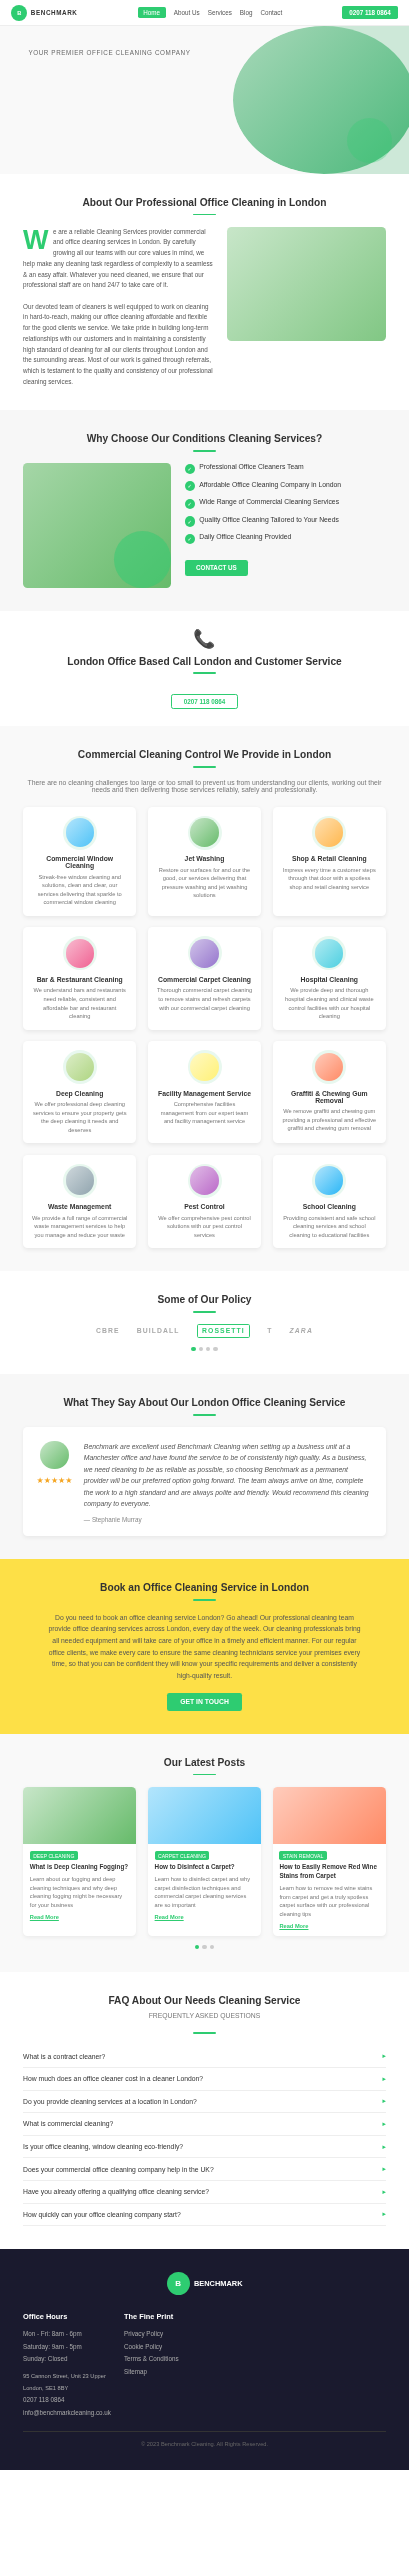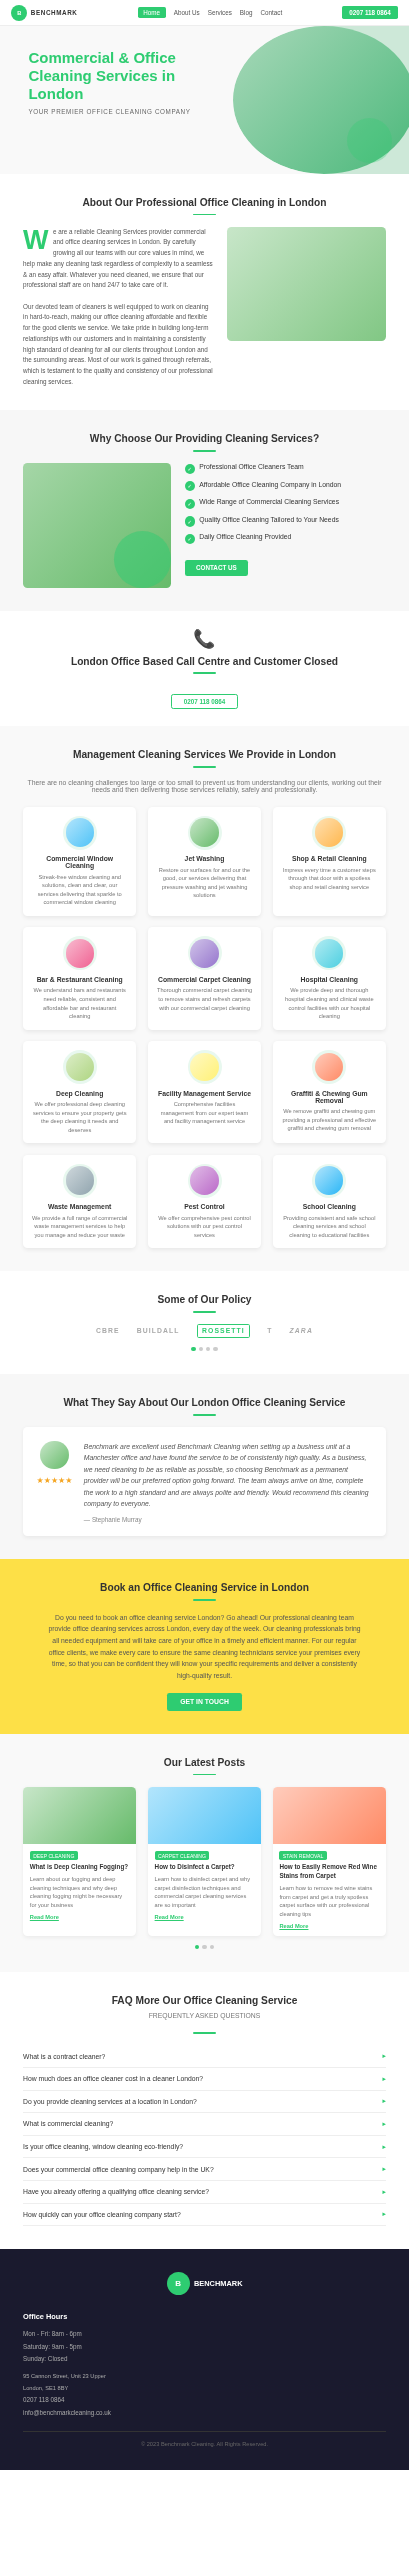--- a/index.html
+++ b/index.html
@@ -129,21 +129,20 @@
     <a href="#">About Us</a>
     <a href="#">Services</a>
     <a href="#">Blog</a>
     <a href="#">Contact</a>
   </nav>
   <span class="phone-btn">0207 118 0864</span>
 </header>
 
 <section class="hero">
   <div class="hero-content">
-    <h1 class="hero-title">Commercial &amp; Office Cleaning Services in London</h1>
     <p class="hero-subtitle">YOUR PREMIER OFFICE CLEANING COMPANY</p>
   </div>
   <div class="hero-img">
     <div class="hero-img-inner"></div>
   </div>
   <div class="hero-small-circle"></div>
 </section>
 
 <section class="about-section">
   <h2 class="section-title">About Our Professional Office Cleaning in London</h2>
@@ -151,21 +150,21 @@
   <div class="about-inner">
     <div style="flex:1; font-size:6.3px; color:#555; line-height:1.7;">
       <span class="about-letter">W</span>
       <span>e are a reliable Cleaning Services provider commercial and office cleaning services in London. By carefully growing all our teams with our core values in mind, we help make any cleaning task regardless of complexity to a seamless &amp; an easy affair. Whatever you need cleaned, we ensure that our professional staff are on hand 24/7 to take care of it.<br><br>Our devoted team of cleaners is well equipped to work on cleaning in hard-to-reach, making our office cleaning affordable and flexible for the good clients we service. We take pride in building long-term relationships with our customers and in maintaining a consistently high standard of cleaning for all our clients throughout London and the surrounding areas. Most of our work is gained through referrals, which is testament to the quality and consistency of our professional cleaning services.</span>
     </div>
     <div class="about-img"></div>
   </div>
 </section>
 
 <section class="why-section">
-  <h2 class="section-title">Why Choose Our Providing Cleaning Services?</h2>
+  <h2 class="section-title">Why Choose Our Conditions Cleaning Services?</h2>
   <div class="green-underline"></div>
   <div class="why-inner">
     <div class="why-img">
       <div class="why-img-overlay"></div>
     </div>
     <div style="flex:1;">
       <ul class="why-list">
         <li>
           <div class="why-icon">✓</div>
           <span>Professional Office Cleaners Team</span>
@@ -187,27 +186,27 @@
           <span>Daily Office Cleaning Provided</span>
         </li>
       </ul>
       <div class="contact-btn">CONTACT US</div>
     </div>
   </div>
 </section>
 
 <section class="callcenter-section">
   <div class="callcenter-icon">📞</div>
-  <h3 class="section-title">London Office Based Call Centre and Customer Closed</h3>
+  <h3 class="section-title">London Office Based Call London and Customer Service</h3>
   <div class="green-underline"></div>
   <div class="callcenter-btn">0207 118 0864</div>
 </section>
 
 <section class="services-section">
-  <h2 class="section-title">Management Cleaning Services We Provide in London</h2>
+  <h2 class="section-title">Commercial Cleaning Control We Provide in London</h2>
   <div class="green-underline"></div>
   <p class="section-subtitle">There are no cleaning challenges too large or too small to prevent us from understanding our clients, working out their needs and then delivering those services reliably, safely and professionally.</p>
   <div class="services-grid">
 
     <div class="service-card">
       <div class="service-icon-wrap">
         <div class="service-icon-img" style="background:linear-gradient(135deg,#b3e5fc,#4fc3f7);"></div>
       </div>
       <div class="service-name">Commercial Window Cleaning</div>
       <div class="service-desc">Streak-free window cleaning and solutions, clean and clear, our services delivering that sparkle to commercial window cleaning</div>
@@ -368,21 +367,21 @@
     </div>
   </div>
   <div class="dots">
     <div class="dot active"></div>
     <div class="dot"></div>
     <div class="dot"></div>
   </div>
 </section>
 
 <section class="faq-section">
-  <h2 class="section-title">FAQ More Our Office Cleaning Service</h2>
+  <h2 class="section-title">FAQ About Our Needs Cleaning Service</h2>
   <p class="section-subtitle">FREQUENTLY ASKED QUESTIONS</p>
   <div class="green-underline"></div>
 
   <div class="faq-item">
     <span class="faq-question">What is a contract cleaner?</span>
     <span class="faq-chevron">▸</span>
   </div>
   <div class="faq-item">
     <span class="faq-question">How much does an office cleaner cost in a cleaner London?</span>
     <span class="faq-chevron">▸</span>
@@ -426,18 +425,27 @@
     <div class="footer-col">
       <div class="footer-col-title">Office Hours</div>
       <p>Mon - Fri: 8am - 6pm</p>
       <p>Saturday: 9am - 5pm</p>
       <p>Sunday: Closed</p>
       <p style="margin-top:5.7px;font-size:5.7px;">95 Cannon Street, Unit 23 Upper
 London, SE1 8BY</p>
       <p>0207 118 0864</p>
       <p>info@benchmarkcleaning.co.uk</p>
     </div>
+    <div class="footer-col">
+      <div class="footer-col-title">The Fine Print</div>
+      <ul>
+        <li><a href="#">Privacy Policy</a></li>
+        <li><a href="#">Cookie Policy</a></li>
+        <li><a href="#">Terms &amp; Conditions</a></li>
+        <li><a href="#">Sitemap</a></li>
+      </ul>
+    </div>
   </div>
   <div class="footer-bottom">
     <span>© 2023 Benchmark Cleaning. All Rights Reserved.</span>
   </div>
 </footer>
 
 
 </body></html>

